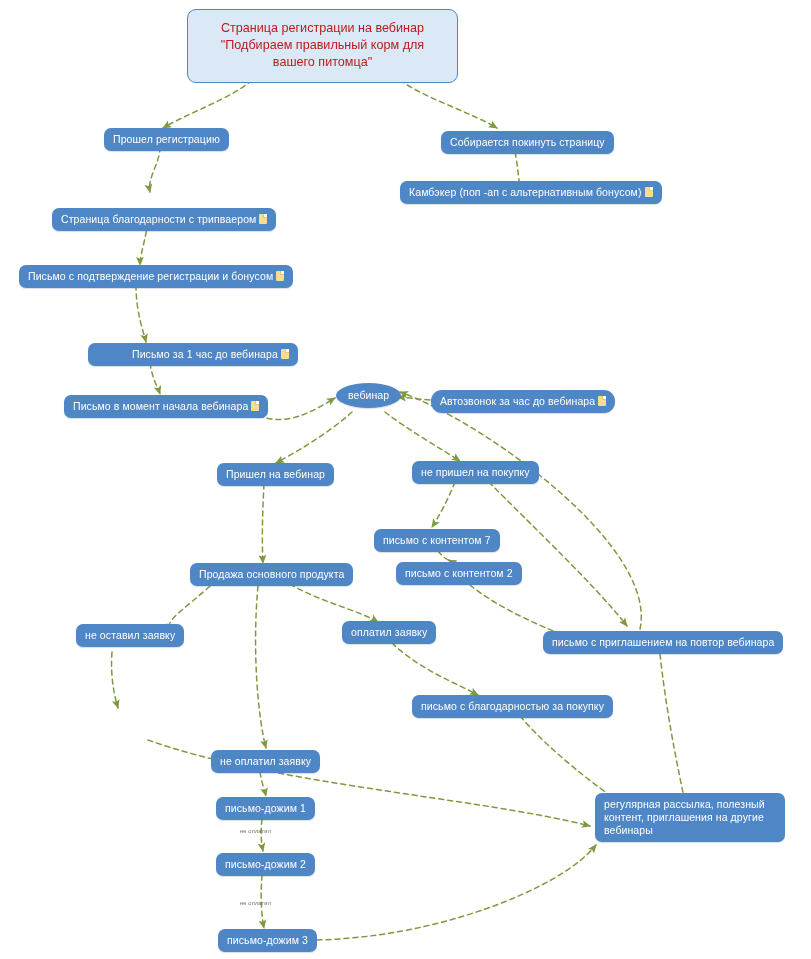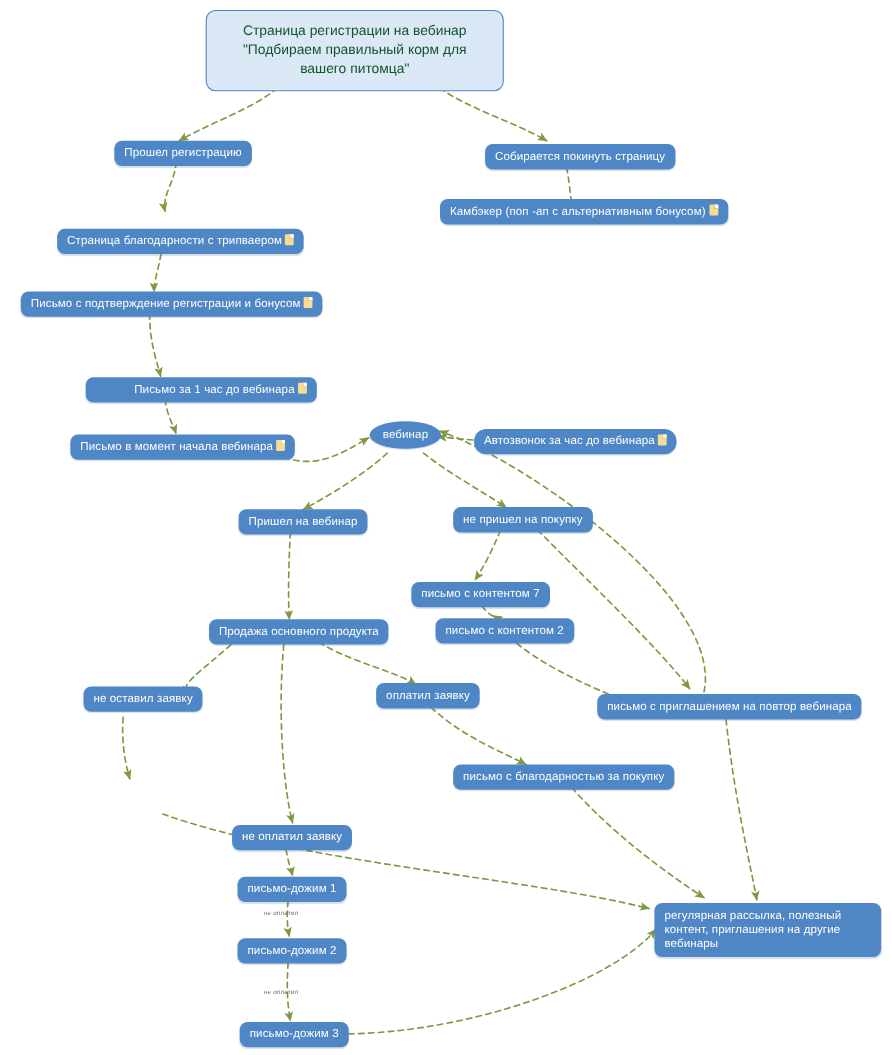--- a/index.html
+++ b/index.html
@@ -49,21 +49,21 @@
   .node.ellipse {
     border-radius: 50%;
     padding: 6px 12px;
   }
   .title-node {
     position: absolute;
     box-sizing: border-box;
     background: #dbe8f6;
     border: 1.6px solid #4f86c6;
     border-radius: 9px;
-    color: #14532d;
+    color: #b91c1c;
     font-size: 12.6px;
     line-height: 17px;
     text-align: center;
     padding: 10px 12px 11px 12px;
     z-index: 3;
   }
   .doc-icon {
     display: inline-block;
     position: relative;
     width: 8px;
@@ -156,21 +156,21 @@
   </div>
 
   <div class="node" style="left:400px; top:181px;">
     <span>Камбэкер (поп -ап с альтернативным бонусом)</span><span class="doc-icon"></span>
   </div>
 
   <div class="node" style="left:19px; top:265px;">
     <span>Письмо с подтверждение регистрации и бонусом</span><span class="doc-icon"></span>
   </div>
 
-  <div class="node" style="left:78px; top:343px;padding-left:44px;">
+  <div class="node" style="left:88px; top:343px;padding-left:44px;">
     <span>Письмо за 1 час до вебинара</span><span class="doc-icon"></span>
   </div>
 
   <div class="node" style="left:64px; top:395px;">
     <span>Письмо в момент начала вебинара</span><span class="doc-icon"></span>
   </div>
 
   <div class="node ellipse" style="left:336px; top:383px;">
     <span>вебинар</span>
   </div>
@@ -225,21 +225,21 @@
   </div>
 
   <div class="node" style="left:216px; top:853px;">
     <span>письмо-дожим 2</span>
   </div>
 
   <div class="node" style="left:218px; top:929px;">
     <span>письмо-дожим 3</span>
   </div>
 
-  <div class="node wrap" style="left:595px; top:821px; width:206px;">
+  <div class="node wrap" style="left:595px; top:793px; width:190px;">
     <span>регулярная рассылка, полезный контент,</span>
     <span>приглашения на другие вебинары</span>
   </div>
 
   <div class="edge-label" style="left:240px; top:828px;">не оплатил</div>
   <div class="edge-label" style="left:240px; top:900px;">не оплатил</div>
 
 </div>
 
 </body></html>

